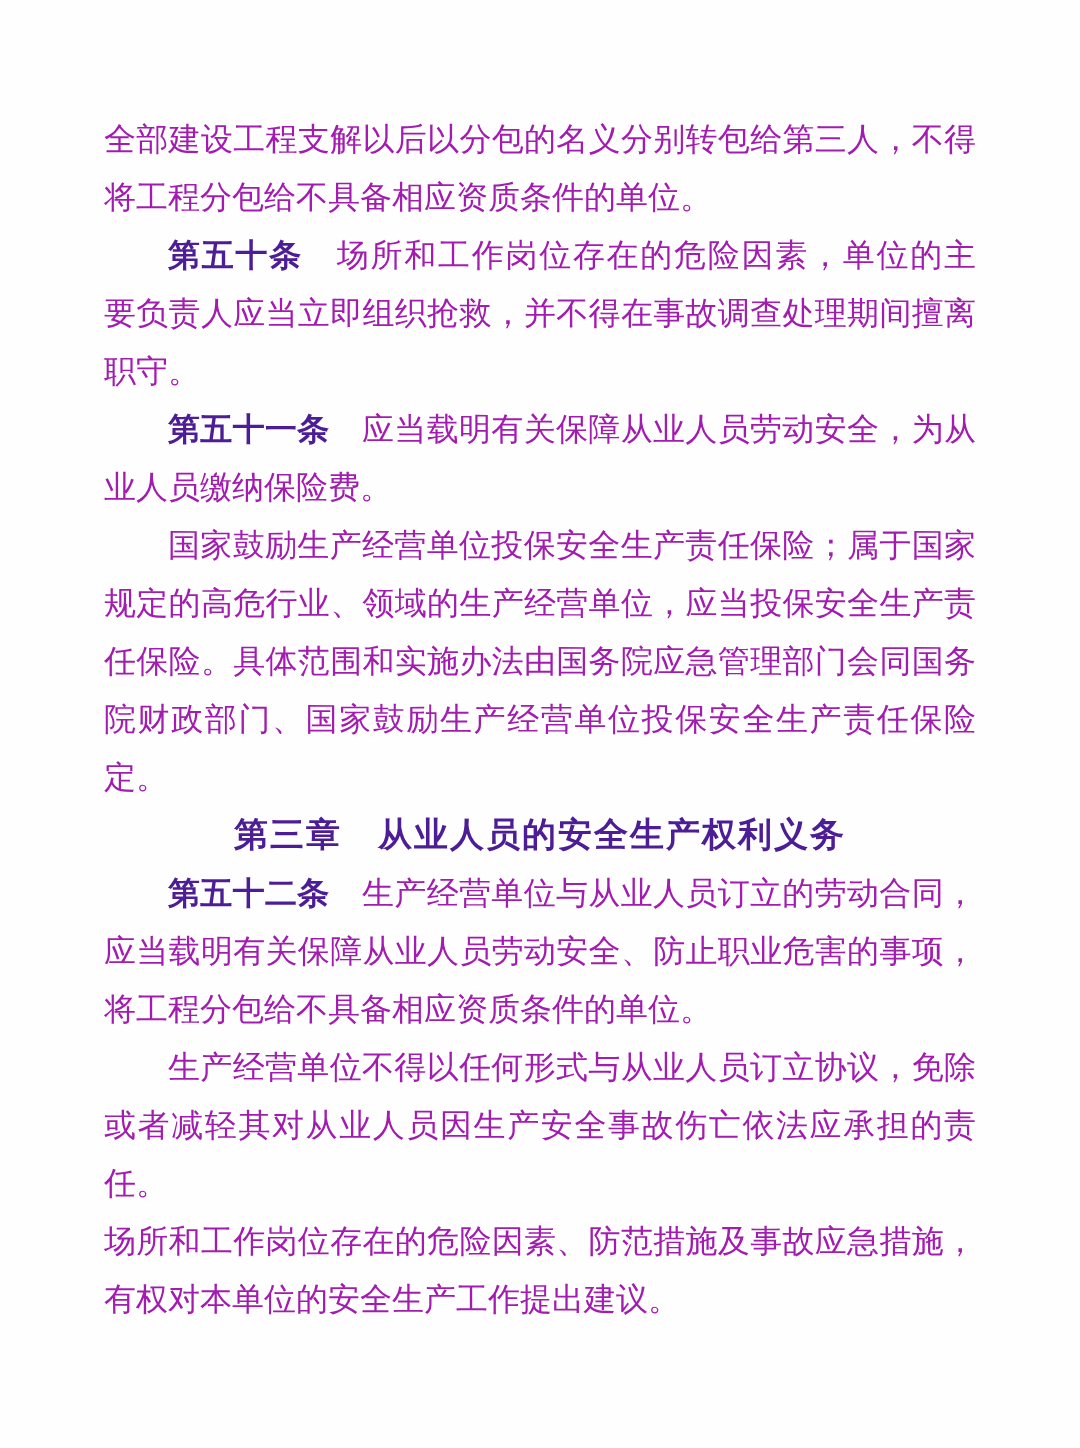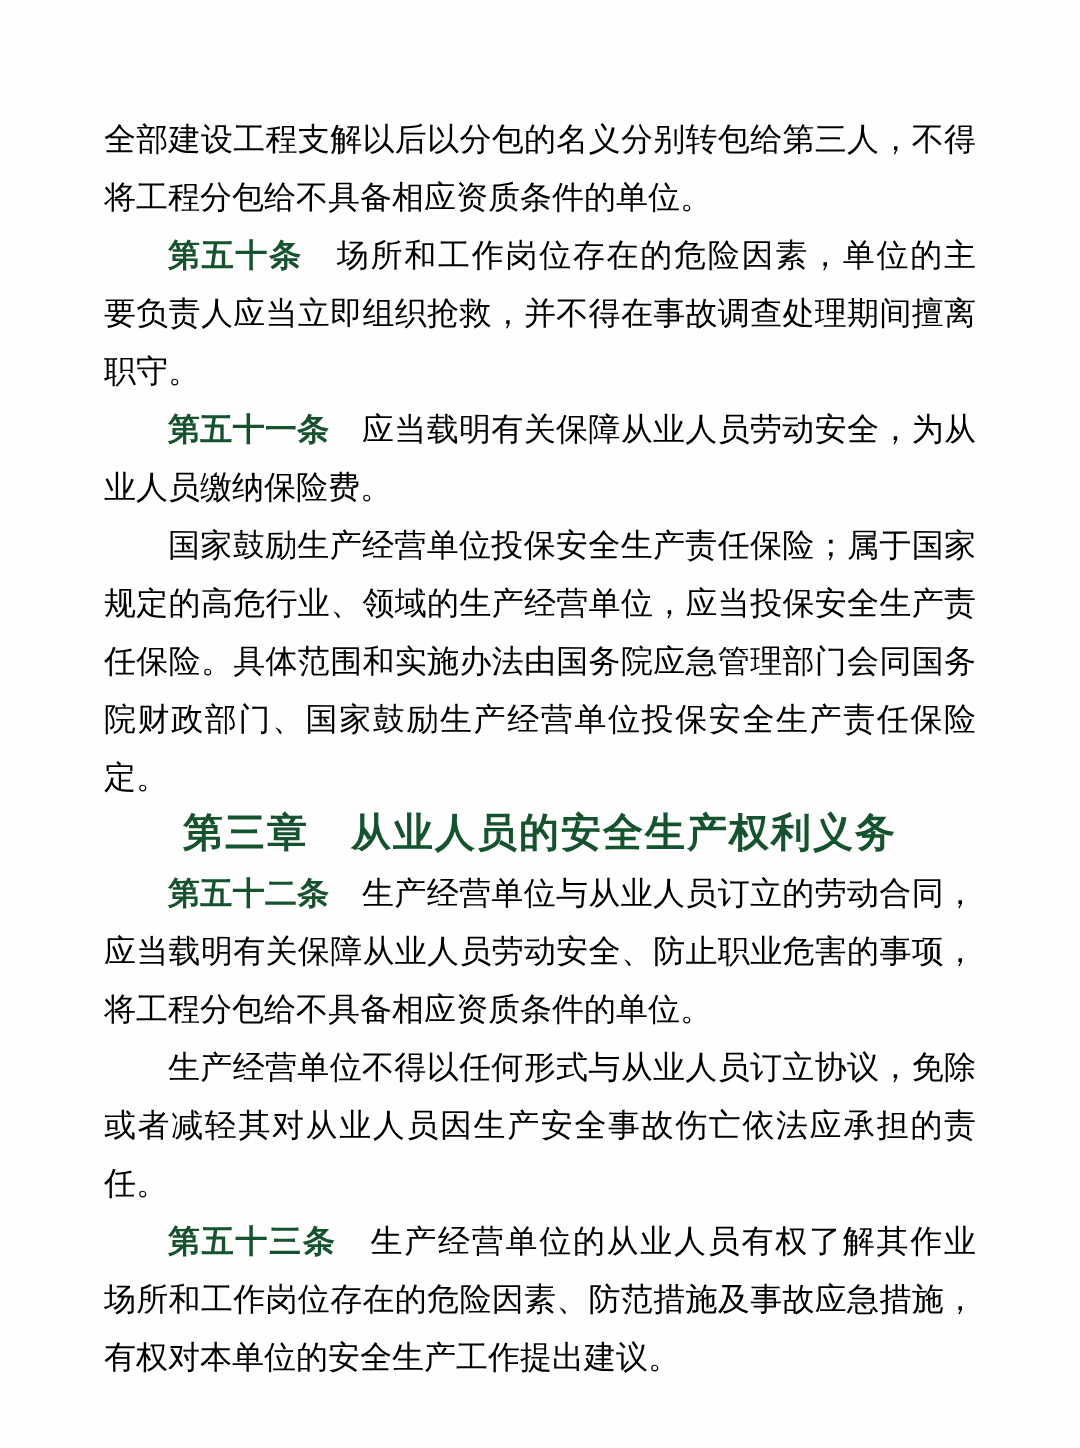--- a/index.html
+++ b/index.html
@@ -36,30 +36,30 @@
     text-align-last: left;
   }
   .line.center {
     text-align: center;
     text-align-last: center;
   }
   .line.indent {
     text-indent: 64px;
   }
   .seg-bold {
-    font-family: Liberation Mono, monospace;
+    font-family: Liberation Serif, serif;
     font-weight: 700;
-    color: #14532d;
+    color: #4c1d95;
   }
   .line.center .seg-bold {
-    font-size: 40px;
+    font-size: 34px;
     letter-spacing: 2px;
   }
   .seg-reg {
-    color: #000000;
+    color: #a21caf;
     font-family: Liberation Serif, serif;
   }
 </style>
 </head>
 <body>
 
 <div class="page">
   <div class="doc-body">
       <div class="line justify"><span class="seg-reg">全部建设工程支解以后以分包的名义分别转包给第三人，不得</span></div>
       <div class="line left"><span class="seg-reg">将工程分包给不具备相应资质条件的单位。</span></div>
@@ -73,17 +73,16 @@
       <div class="line justify"><span class="seg-reg">任保险。具体范围和实施办法由国务院应急管理部门会同国务</span></div>
       <div class="line justify"><span class="seg-reg">院财政部门、国家鼓励生产经营单位投保安全生产责任保险</span></div>
       <div class="line left"><span class="seg-reg">定。</span></div>
       <div class="line center"><span class="seg-bold">第三章　从业人员的安全生产权利义务</span></div>
       <div class="line justify indent"><span class="seg-bold">第五十二条</span><span class="seg-reg">　生产经营单位与从业人员订立的劳动合同，</span></div>
       <div class="line justify"><span class="seg-reg">应当载明有关保障从业人员劳动安全、防止职业危害的事项，</span></div>
       <div class="line left"><span class="seg-reg">将工程分包给不具备相应资质条件的单位。</span></div>
       <div class="line justify indent"><span class="seg-reg">生产经营单位不得以任何形式与从业人员订立协议，免除</span></div>
       <div class="line justify"><span class="seg-reg">或者减轻其对从业人员因生产安全事故伤亡依法应承担的责</span></div>
       <div class="line left"><span class="seg-reg">任。</span></div>
-      <div class="line justify indent"><span class="seg-bold">第五十三条</span><span class="seg-reg">　生产经营单位的从业人员有权了解其作业</span></div>
       <div class="line justify"><span class="seg-reg">场所和工作岗位存在的危险因素、防范措施及事故应急措施，</span></div>
       <div class="line left"><span class="seg-reg">有权对本单位的安全生产工作提出建议。</span></div>
     </div>
 </div>
 
 </body></html>

